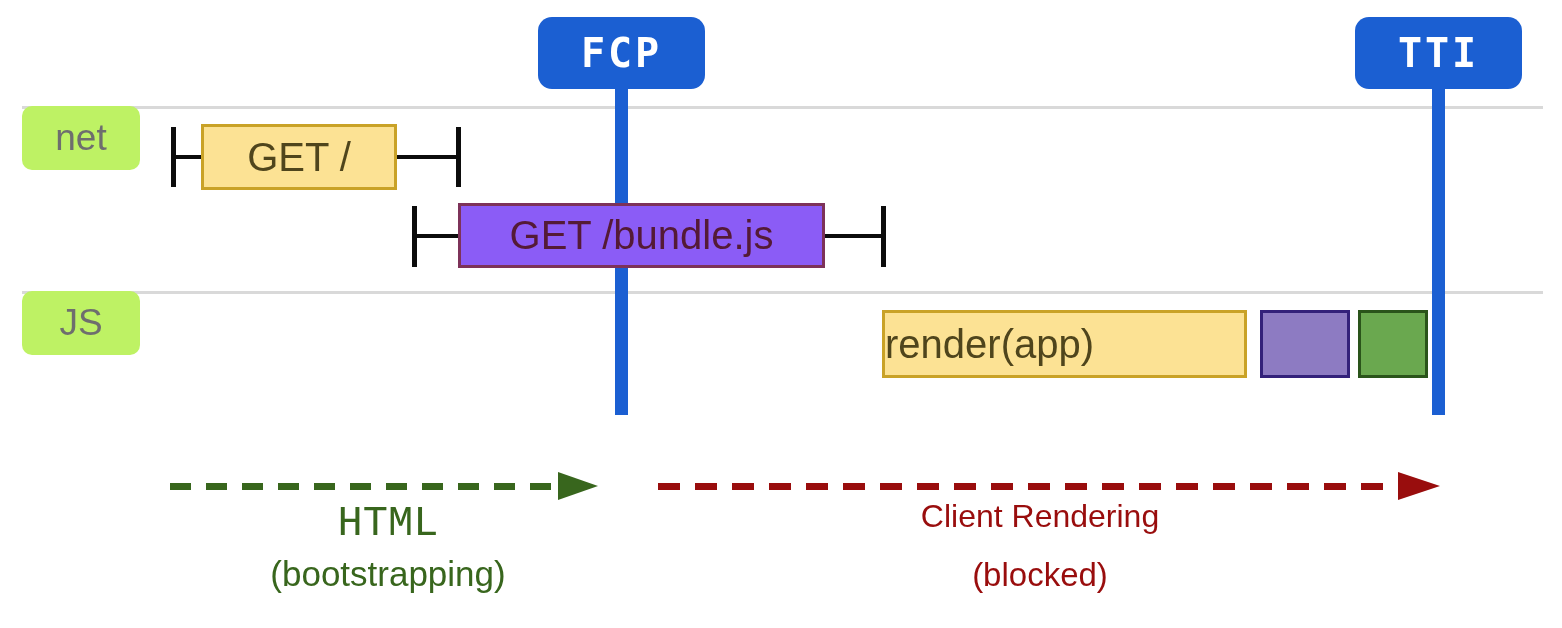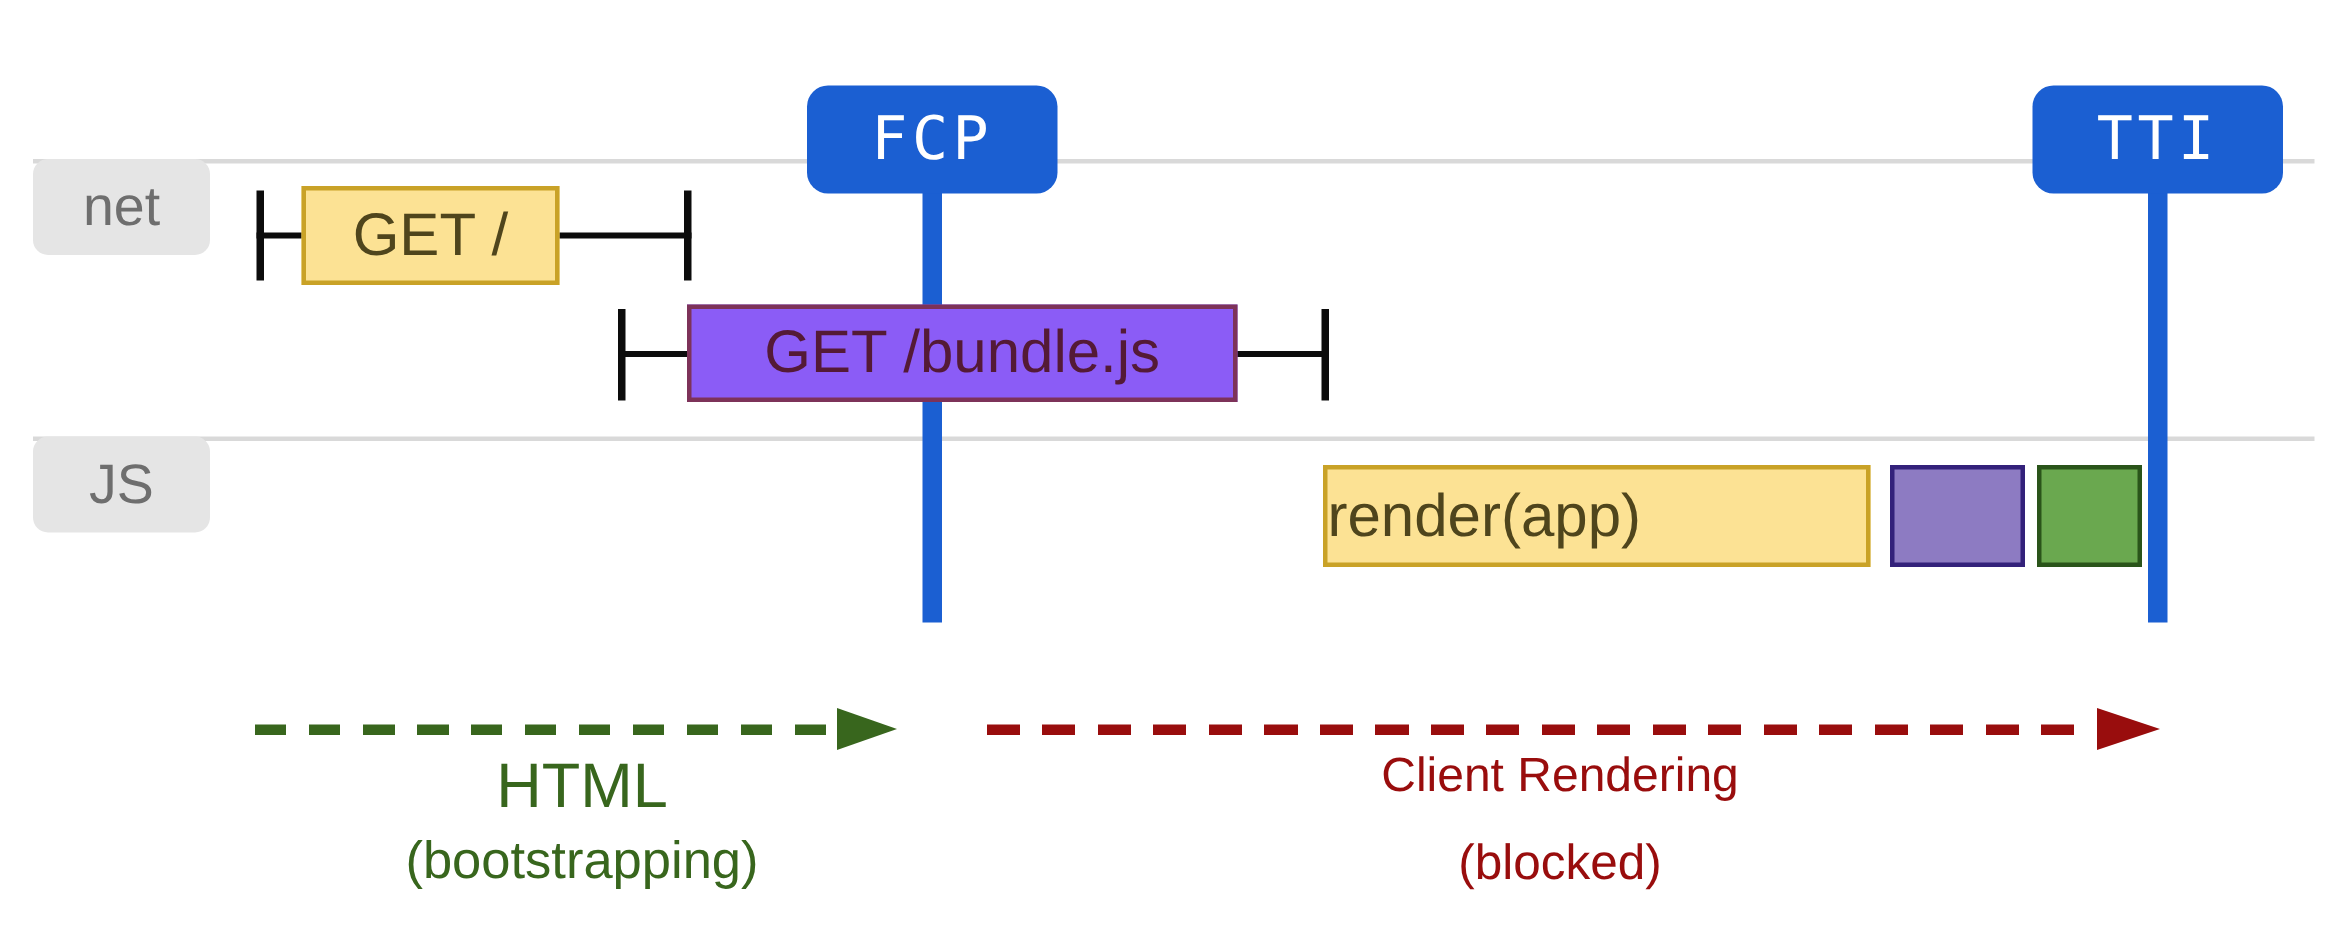--- a/index.html
+++ b/index.html
@@ -6,32 +6,32 @@
   .stage {
     position:relative; width:1562px; height:628px; background:#ffffff;
     font-family:"Liberation Sans", sans-serif; overflow:hidden;
   }
   
   .lane-line { position:absolute; left:22px; width:1521px; height:3px; background:#d9d9d9; z-index:0; }
   #lane-line-net { top:106px; }
   #lane-line-js  { top:291px; }
   
   .lane-tab {
-    position:absolute; left:22px; width:118px; height:64px; background:#e5e5e5;
+    position:absolute; left:22px; width:118px; height:64px; background:#bef264;
     border-radius:10px; color:#6e6e6e; font-size:37px;
     display:flex; align-items:center; justify-content:center; z-index:1;
   }
   #tab-net { top:106px; }
   #tab-js  { top:291px; }
   
   .badge {
     position:absolute; top:17px; width:167px; height:72px; background:#1b5fd2;
     border-radius:14px; color:#ffffff; font-family:"DejaVu Sans Mono", monospace;
-    font-weight:normal; font-size:40px; letter-spacing:3px;
-    display:flex; align-items:center; justify-content:center; z-index:5;margin-top:40px;
+    font-weight:bold; font-size:40px; letter-spacing:3px;
+    display:flex; align-items:center; justify-content:center; z-index:5;
   }
   #badge-fcp { left:538px; }
   #badge-tti { left:1355px; }
   
   .vline { position:absolute; top:88px; width:13px; height:327px; background:#1b5fd2; z-index:1; }
   #line-fcp { left:615px; }
   #line-tti { left:1432px; }
   
   .whisker { position:absolute; z-index:2; }
   .whisker .tick  { position:absolute; top:0; width:5px; height:100%; background:#0c0c0c; }
@@ -39,39 +39,39 @@
   .whisker .tick.right { right:0; }
   .whisker .hline { position:absolute; left:0; right:0; top:28px; height:4px; background:#0c0c0c; }
   #whisker-get    { left:171px; top:127px; width:290px; height:60px; }
   #whisker-bundle { left:412px; top:206px; width:474px; height:61px; }
   
   .task {
     position:absolute; z-index:3; box-sizing:border-box;
     display:flex; align-items:center; justify-content:center;
     font-size:40px; white-space:nowrap;
   }
-  #task-get    { left:201px; top:124px; width:172px; height:66px; background:#fce294; border:3px solid #c9a227; color:#4f451c; }
+  #task-get    { left:201px; top:124px; width:196px; height:66px; background:#fce294; border:3px solid #c9a227; color:#4f451c; }
   #task-bundle { left:458px; top:203px; width:367px; height:65px; background:#8b5cf6; border:3px solid #7d3259; color:#541a36; }
   #task-render { left:882px; top:310px; width:365px; height:68px; background:#fce294; border:3px solid #c9a227; color:#4f451c;
                  justify-content:flex-start; }
   #task-purple { left:1260px; top:310px; width:90px; height:68px; background:#8d7bc2; border:3px solid #33217a; }
   #task-green  { left:1358px; top:310px; width:70px; height:68px; background:#6aa84f; border:3px solid #2a541a; }
   
   .dashes { position:absolute; top:483px; height:7px; z-index:1; }
   #arrow-html-dashes   { left:170px; width:388px;
     background:repeating-linear-gradient(to right,#38661d 0 21px, transparent 21px 36px); }
   #arrow-client-dashes { left:658px; width:740px;
     background:repeating-linear-gradient(to right,#990d0d 0 22px, transparent 22px 37px); }
   .arrowhead { position:absolute; top:472px; width:0; height:0;
     border-top:14px solid transparent; border-bottom:14px solid transparent; }
   #arrow-html-head   { left:558px; border-left:40px solid #38661d; }
   #arrow-client-head { left:1398px; border-left:42px solid #990d0d; }
   
   .phase-label { position:absolute; transform:translateX(-50%); white-space:nowrap; z-index:1; }
-  #phase-html-title   { left:388px;  top:500px; font-size:42px; color:#38661d; }
+  #phase-html-title   { left:388px;  top:500px; font-size:42px; color:#38661d;font-family:Liberation Mono, monospace; }
   #phase-html-sub     { left:388px;  top:554px; font-size:35px; color:#38661d; }
   #phase-client-title { left:1040px; top:498px; font-size:32px; color:#990d0d; }
   #phase-client-sub   { left:1040px; top:556px; font-size:33px; color:#990d0d; }
 </style>
 </head>
 <body>
 
 <div class="stage">
 
   <div class="lane-line" id="lane-line-net"></div>

